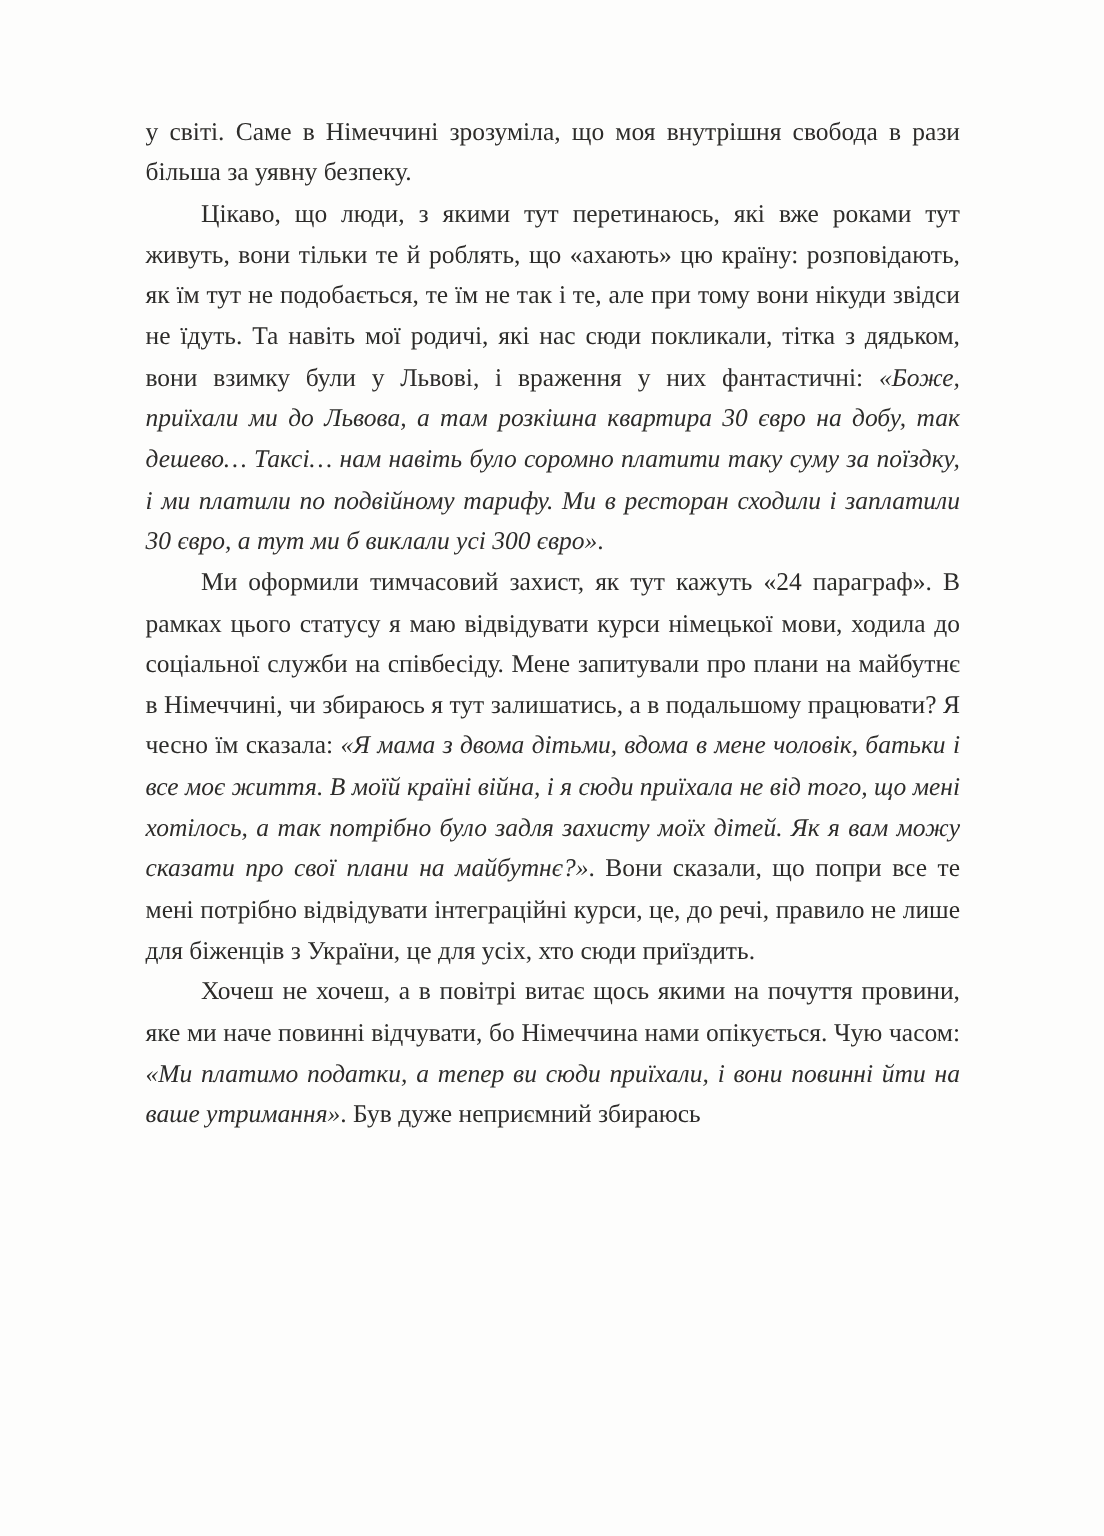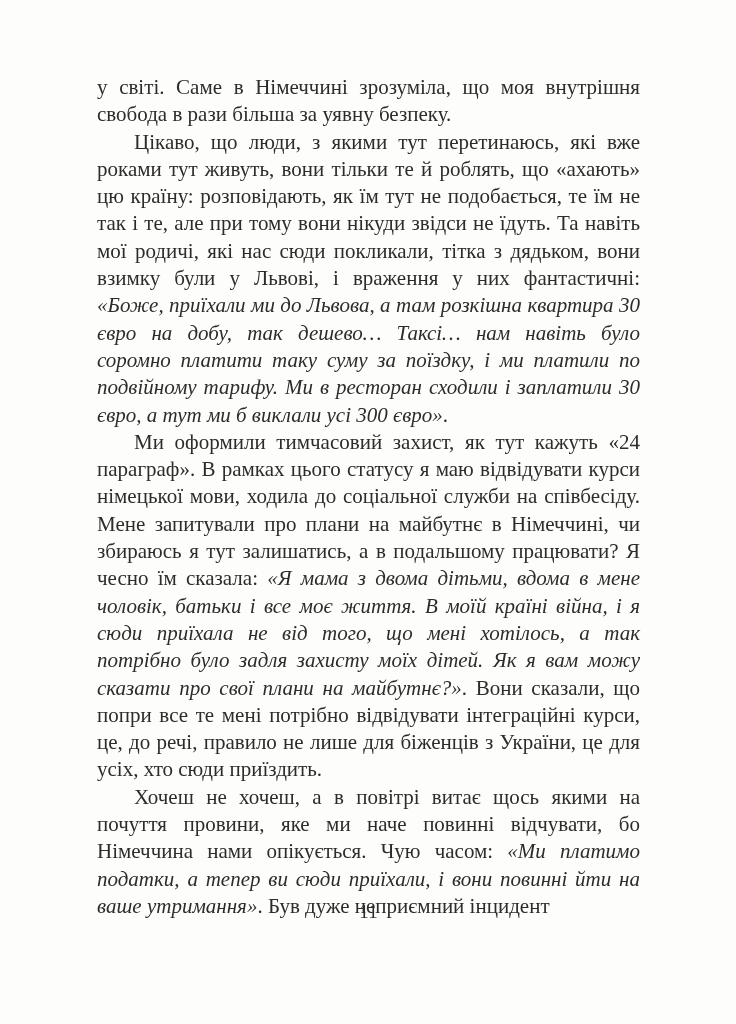--- a/index.html
+++ b/index.html
@@ -21,21 +21,21 @@
   }
   .book-page {
     position: absolute;
     inset: 0;
   }
   .text-block {
     position: absolute;
     left: 97px;
     top: 74px;
     width: 543px;
-    font-size: 21px;
+    font-size: 17px;
     line-height: 27.3px;
     text-align: justify;
     hyphens: auto;
     -webkit-hyphens: auto;
   }
   .text-block p.para {
     margin: 0;
     padding: 0;
   }
   .text-block p.para.indent {
@@ -60,16 +60,15 @@
   }
 </style>
 </head>
 <body>
 
 <div class="book-page">
   <main class="text-block">
       <p class="para"><span class="normal">у світі. Саме в Німеччині зрозуміла, що моя внутрішня свобода в рази більша за уявну безпеку.</span></p>
       <p class="para indent"><span class="normal">Цікаво, що люди, з якими тут перетинаюсь, які вже роками тут живуть, вони тільки те й роблять, що «ахають» цю країну: розповідають, як їм тут не подобається, те їм не так і те, але при тому вони нікуди звідси не їдуть. Та навіть мої родичі, які нас сюди покликали, тітка з дядьком, вони взимку були у Львові, і враження у них фантастичні: </span><span class="italic">«Боже, приїхали ми до Львова, а там розкішна квартира 30 євро на добу, так дешево… Таксі… нам навіть було соромно платити таку суму за поїздку, і ми платили по подвійному тарифу. Ми в ресторан сходили і заплатили 30 євро, а тут ми б виклали усі 300 євро»</span><span class="normal">.</span></p>
       <p class="para indent"><span class="normal">Ми оформили тимчасовий захист, як тут кажуть «24 параграф». В рамках цього статусу я маю відвідувати курси німецької мови, ходила до соціальної служби на співбесіду. Мене запитували про плани на майбутнє в Німеччині, чи збираюсь я тут залишатись, а в подальшому працювати? Я чесно їм сказала: </span><span class="italic">«Я мама з двома дітьми, вдома в мене чоловік, батьки і все моє життя. В моїй країні війна, і я сюди приїхала не від того, що мені хотілось, а так потрібно було задля захисту моїх дітей. Як я вам можу сказати про свої плани на майбутнє?»</span><span class="normal">. Вони сказали, що попри все те мені потрібно відвідувати інтеграційні курси, це, до речі, правило не лише для біженців з України, це для усіх, хто сюди приїздить.</span></p>
-      <p class="para indent"><span class="normal">Хочеш не хочеш, а в повітрі витає щось якими на почуття провини, яке ми наче повинні відчувати, бо Німеччина нами опікується. Чую часом: </span><span class="italic">«Ми платимо податки, а тепер ви сюди приїхали, і вони повинні йти на ваше утримання»</span><span class="normal">. Був дуже неприємний інцидент</span></p>
+      <p class="para indent"><span class="normal">Хочеш не хочеш, а в повітрі витає щось якими на почуття провини, яке ми наче повинні відчувати, бо Німеччина нами опікується. Чую часом: </span><span class="italic">«Ми платимо податки, а тепер ви сюди приїхали, і вони повинні йти на ваше утримання»</span><span class="normal">. Був дуже неприємний збираюсь</span></p>
     </main>
-  <footer class="folio">11</footer>
 </div>
 
 </body></html>

